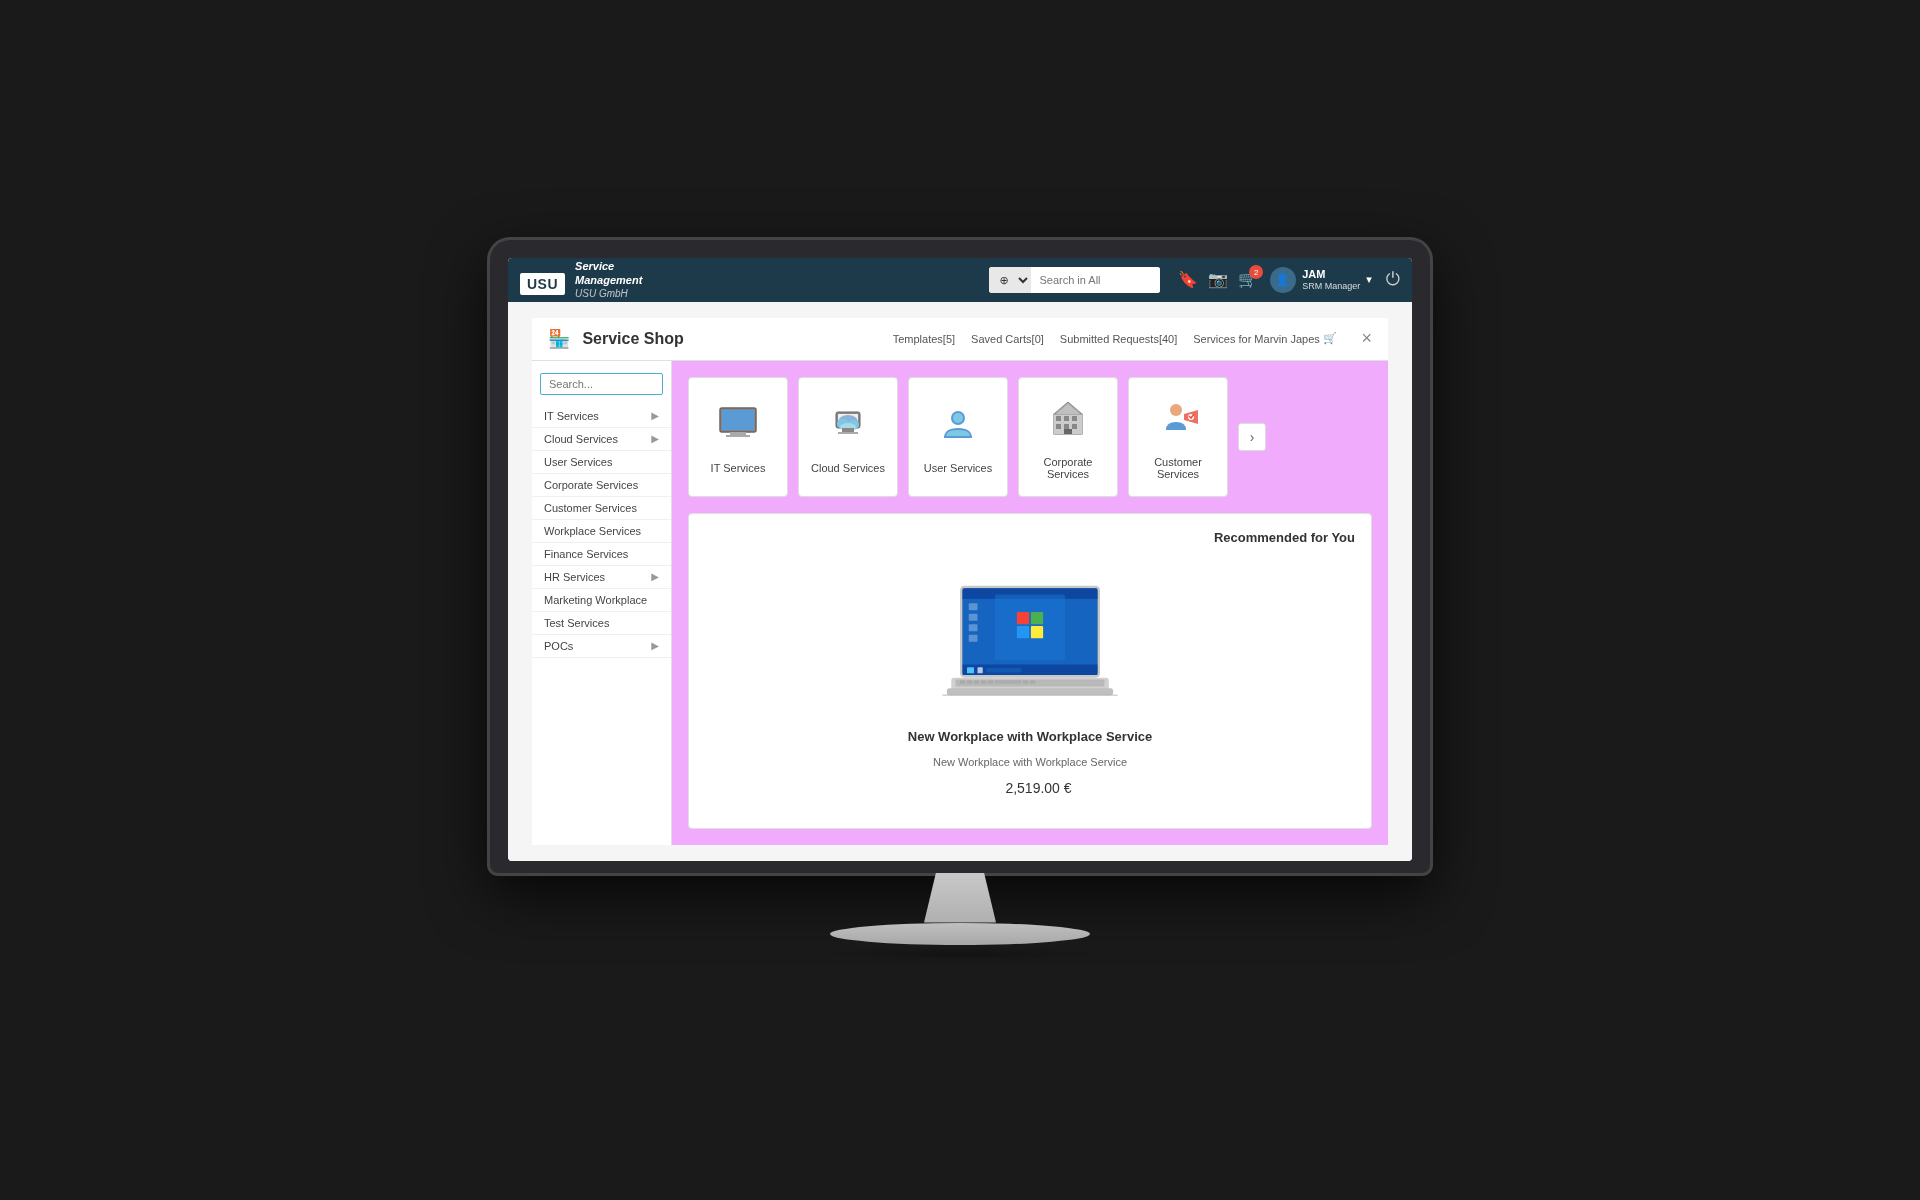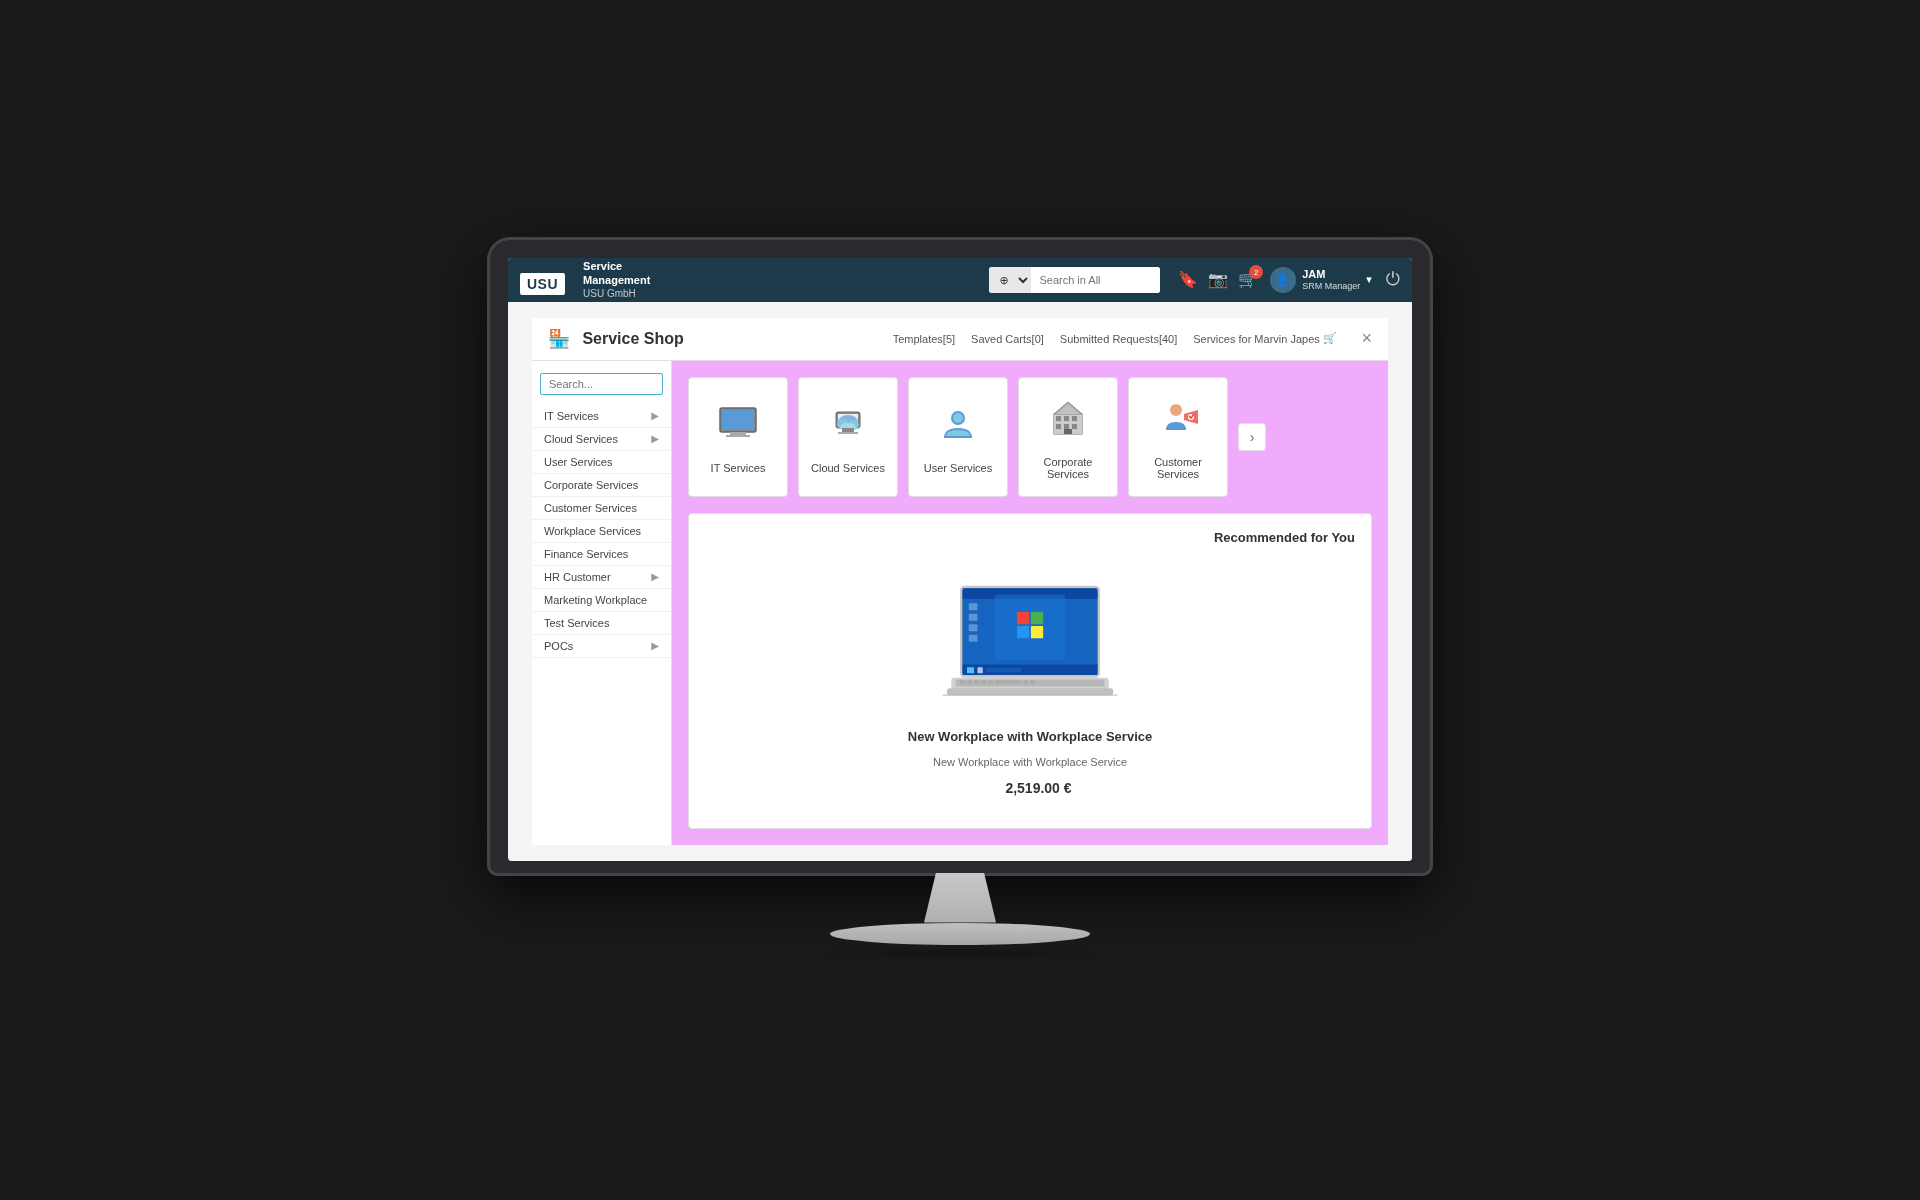--- a/index.html
+++ b/index.html
@@ -53,21 +53,22 @@
       padding: 3px 7px;
       border-radius: 2px;
       letter-spacing: 0.5px;
       margin-top: 8px;
     }
 
     .nav-title {
       color: #fff;
       font-size: 10px;
       line-height: 1.3;
-      margin-left: 10px;
+      margin-left: 2px;
+      font-style: italic;
     }
 
     .nav-title .main { font-weight: bold; font-size: 11px; }
     .nav-title .sub { opacity: 0.7; }
 
     .nav-search-area {
       margin-left: auto;
       display: flex;
       align-items: center;
       gap: 6px;
@@ -372,21 +373,21 @@
     }
 
     .product-desc {
       font-size: 11px;
       color: #666;
       text-align: center;
     }
 
     .product-price {
       font-size: 14px;
-      font-weight: bold;
+      font-weight: normal;
       color: #333;
       margin-left: 17px;
     }
 
     
     .monitor-stand {
       display: flex;
       flex-direction: column;
       align-items: center;
     }
@@ -497,21 +498,21 @@
             <div class="sidebar-item">
               <span>Customer Services</span>
             </div>
             <div class="sidebar-item">
               <span>Workplace Services</span>
             </div>
             <div class="sidebar-item">
               <span>Finance Services</span>
             </div>
             <div class="sidebar-item">
-              <span>HR Customer</span>
+              <span>HR Services</span>
               <span class="arrow">▶</span>
             </div>
             <div class="sidebar-item">
               <span>Marketing Workplace</span>
             </div>
             <div class="sidebar-item">
               <span>Test Services</span>
             </div>
             <div class="sidebar-item">
               <span>POCs</span>

